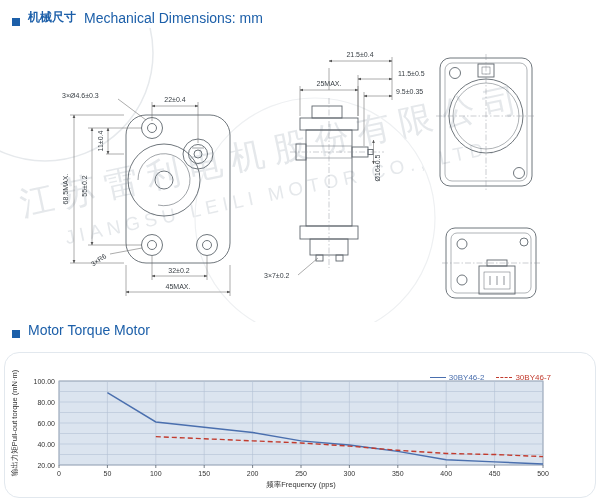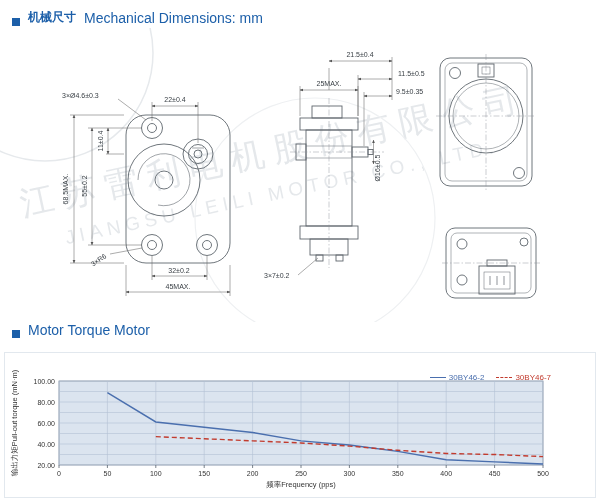--- a/index.html
+++ b/index.html
@@ -8,21 +8,21 @@
   .watermark{position:absolute;top:128px;left:18px;transform:rotate(-12deg);color:rgba(125,140,155,.20);pointer-events:none;white-space:nowrap;z-index:0;text-align:center}
   .watermark .zh{font-size:34px;letter-spacing:9px}
   .watermark .en{font-size:19px;letter-spacing:5px;margin-top:8px}
   .section-header{position:absolute;left:12px;display:flex;align-items:flex-end;gap:8px;z-index:2}
   #hdr-mech{top:9px}
   #hdr-torque{top:322px}
   .bullet{width:8px;height:8px;background:#1c5fa9;display:inline-block}
   .section-header .zh{color:#1c5fa9;font-weight:bold;font-size:12px}
   .section-header .en{color:#1c5fa9;font-size:14px}
   .drawings{position:absolute;top:28px;left:0;width:600px;height:294px;z-index:1}
-  .chart-wrap{position:absolute;top:352px;left:4px;width:592px;height:146px;z-index:1;background:#fff;border:1px solid #e2e8ee;border-radius:0}
+  .chart-wrap{position:absolute;top:352px;left:4px;width:592px;height:146px;z-index:1;background:#fff;border:1px solid #e2e8ee;border-radius:15px}
   .legend{position:absolute;top:20px;right:44px;display:flex;gap:12px;align-items:center;font-size:8px;z-index:3}
   .legend .item{display:flex;align-items:center;gap:3px}
   .swatch{display:inline-block;width:16px;height:0;border-top:1.6px solid}
   .swatch.s1{border-top-style:solid;border-top-color:#4a6fae}
   .swatch.s2{border-top-style:dashed;border-top-color:#c23b2e}
   .legend .lbl-s1{color:#4a6fae}
   .legend .lbl-s2{color:#c23b2e}
   svg text{font-family:"Liberation Sans",sans-serif}
   .dimtext{font-size:7px;fill:#3a4046}
   .axistext{font-size:7.5px;fill:#333}

